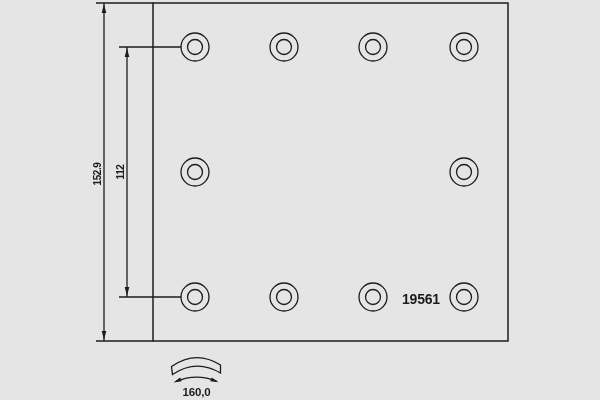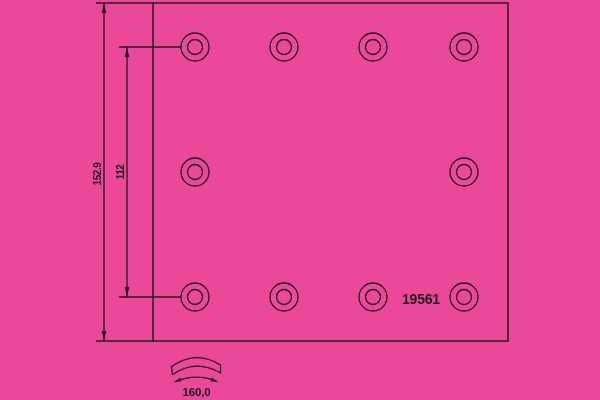--- a/index.html
+++ b/index.html
@@ -4,21 +4,21 @@
 <style>
   html, body {
     margin: 0;
     padding: 0;
     background: #ffffff;
   }
   .canvas {
     position: relative;
     width: 600px;
     height: 400px;
-    background: #ec4899;
+    background: #e5e5e5;
     overflow: hidden;
     font-family: "Liberation Sans", sans-serif;
   }
   svg { display: block; }
   .stroke {
     fill: none;
     stroke: #1c1c1c;
     stroke-width: 1.5;
   }
   .thin {

